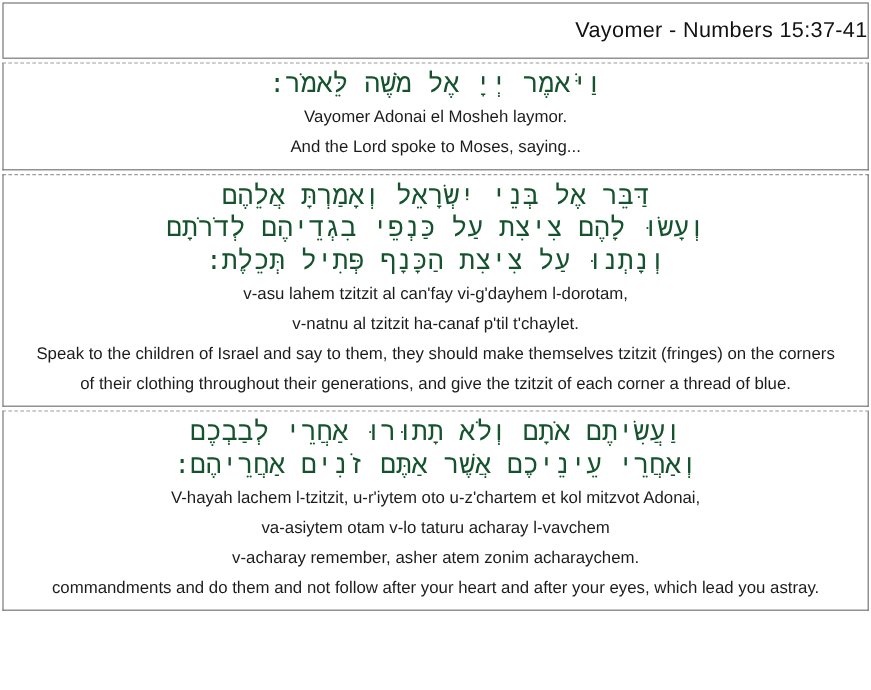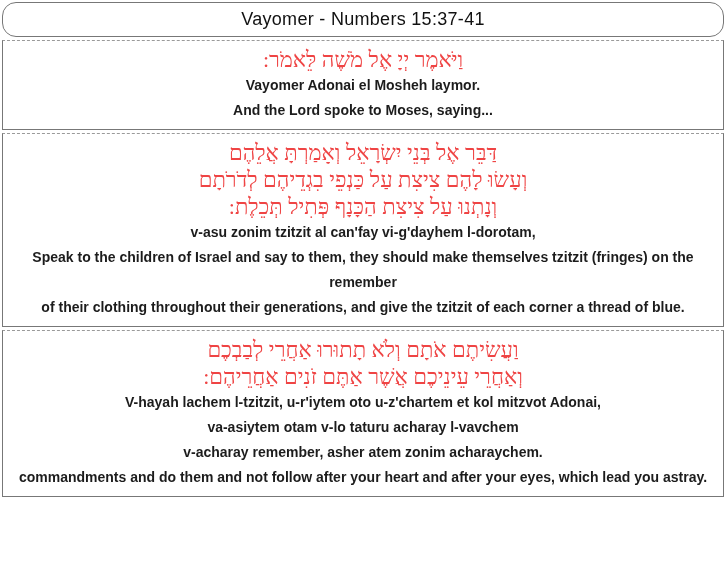--- a/index.html
+++ b/index.html
@@ -24,47 +24,45 @@
     box-sizing: border-box;
     border: 1px solid #777777;
     background: #ffffff;
     margin-bottom: 3px;
     text-align: center;
   }
   .dash-top {
     border-top: 1px dashed #9a9a9a;
   }
   .title-box {
-    height: 35px;
+    height: 47px;
     display: flex;
     align-items: center;
-    justify-content: center;
-    border-radius: 14px;
+    justify-content: flex-end;
   }
   .title {
     font-size: 18px;
     letter-spacing: 0.3px;
     color: #111111;
   }
   .text-box {
     padding: 5px 8px 6px 8px;
   }
   .heb {
     direction: rtl;
     unicode-bidi: isolate;
-    font-family: Liberation Serif, serif;
+    font-family: Liberation Mono, monospace;
     font-size: 22px;
     line-height: 27px;
-    color: #ef4444;
+    color: #14532d;
   }
   .lat {
     font-size: 14px;
     line-height: 25px;
     color: #1c1c1c;
-    font-weight: bold;
   }
 </style>
 </head>
 <body>
 
 <div class="page">
 
   <div class="box title-box">
     <div class="title">Vayomer - Numbers 15:37-41</div>
   </div>
@@ -72,22 +70,23 @@
   <div class="box dash-top text-box">
     <div class="heb" dir="rtl">וַיֹּאמֶר יְיָ אֶל מֹשֶׁה לֵּאמֹר:</div>
     <div class="lat">Vayomer Adonai el Mosheh laymor.</div>
     <div class="lat">And the Lord spoke to Moses, saying...</div>
   </div>
 
   <div class="box dash-top text-box">
     <div class="heb" dir="rtl">דַּבֵּר אֶל בְּנֵי יִשְׂרָאֵל וְאָמַרְתָּ אֲלֵהֶם</div>
     <div class="heb" dir="rtl">וְעָשׂוּ לָהֶם צִיצִת עַל כַּנְפֵי בִגְדֵיהֶם לְדֹרֹתָם</div>
     <div class="heb" dir="rtl">וְנָתְנוּ עַל צִיצִת הַכָּנָף פְּתִיל תְּכֵלֶת:</div>
-    <div class="lat">v-asu zonim tzitzit al can'fay vi-g'dayhem l-dorotam,</div>
-    <div class="lat">Speak to the children of Israel and say to them, they should make themselves tzitzit (fringes) on the remember</div>
+    <div class="lat">v-asu lahem tzitzit al can'fay vi-g'dayhem l-dorotam,</div>
+    <div class="lat">v-natnu al tzitzit ha-canaf p'til t'chaylet.</div>
+    <div class="lat">Speak to the children of Israel and say to them, they should make themselves tzitzit (fringes) on the corners</div>
     <div class="lat">of their clothing throughout their generations, and give the tzitzit of each corner a thread of blue.</div>
   </div>
 
   <div class="box dash-top text-box">
     <div class="heb" dir="rtl">וַעֲשִׂיתֶם אֹתָם וְלֹא תָתוּרוּ אַחֲרֵי לְבַבְכֶם</div>
     <div class="heb" dir="rtl">וְאַחֲרֵי עֵינֵיכֶם אֲשֶׁר אַתֶּם זֹנִים אַחֲרֵיהֶם:</div>
     <div class="lat">V-hayah lachem l-tzitzit, u-r'iytem oto u-z'chartem et kol mitzvot Adonai,</div>
     <div class="lat">va-asiytem otam v-lo taturu acharay l-vavchem</div>
     <div class="lat">v-acharay remember, asher atem zonim acharaychem.</div>
     <div class="lat">commandments and do them and not follow after your heart and after your eyes, which lead you astray.</div>

